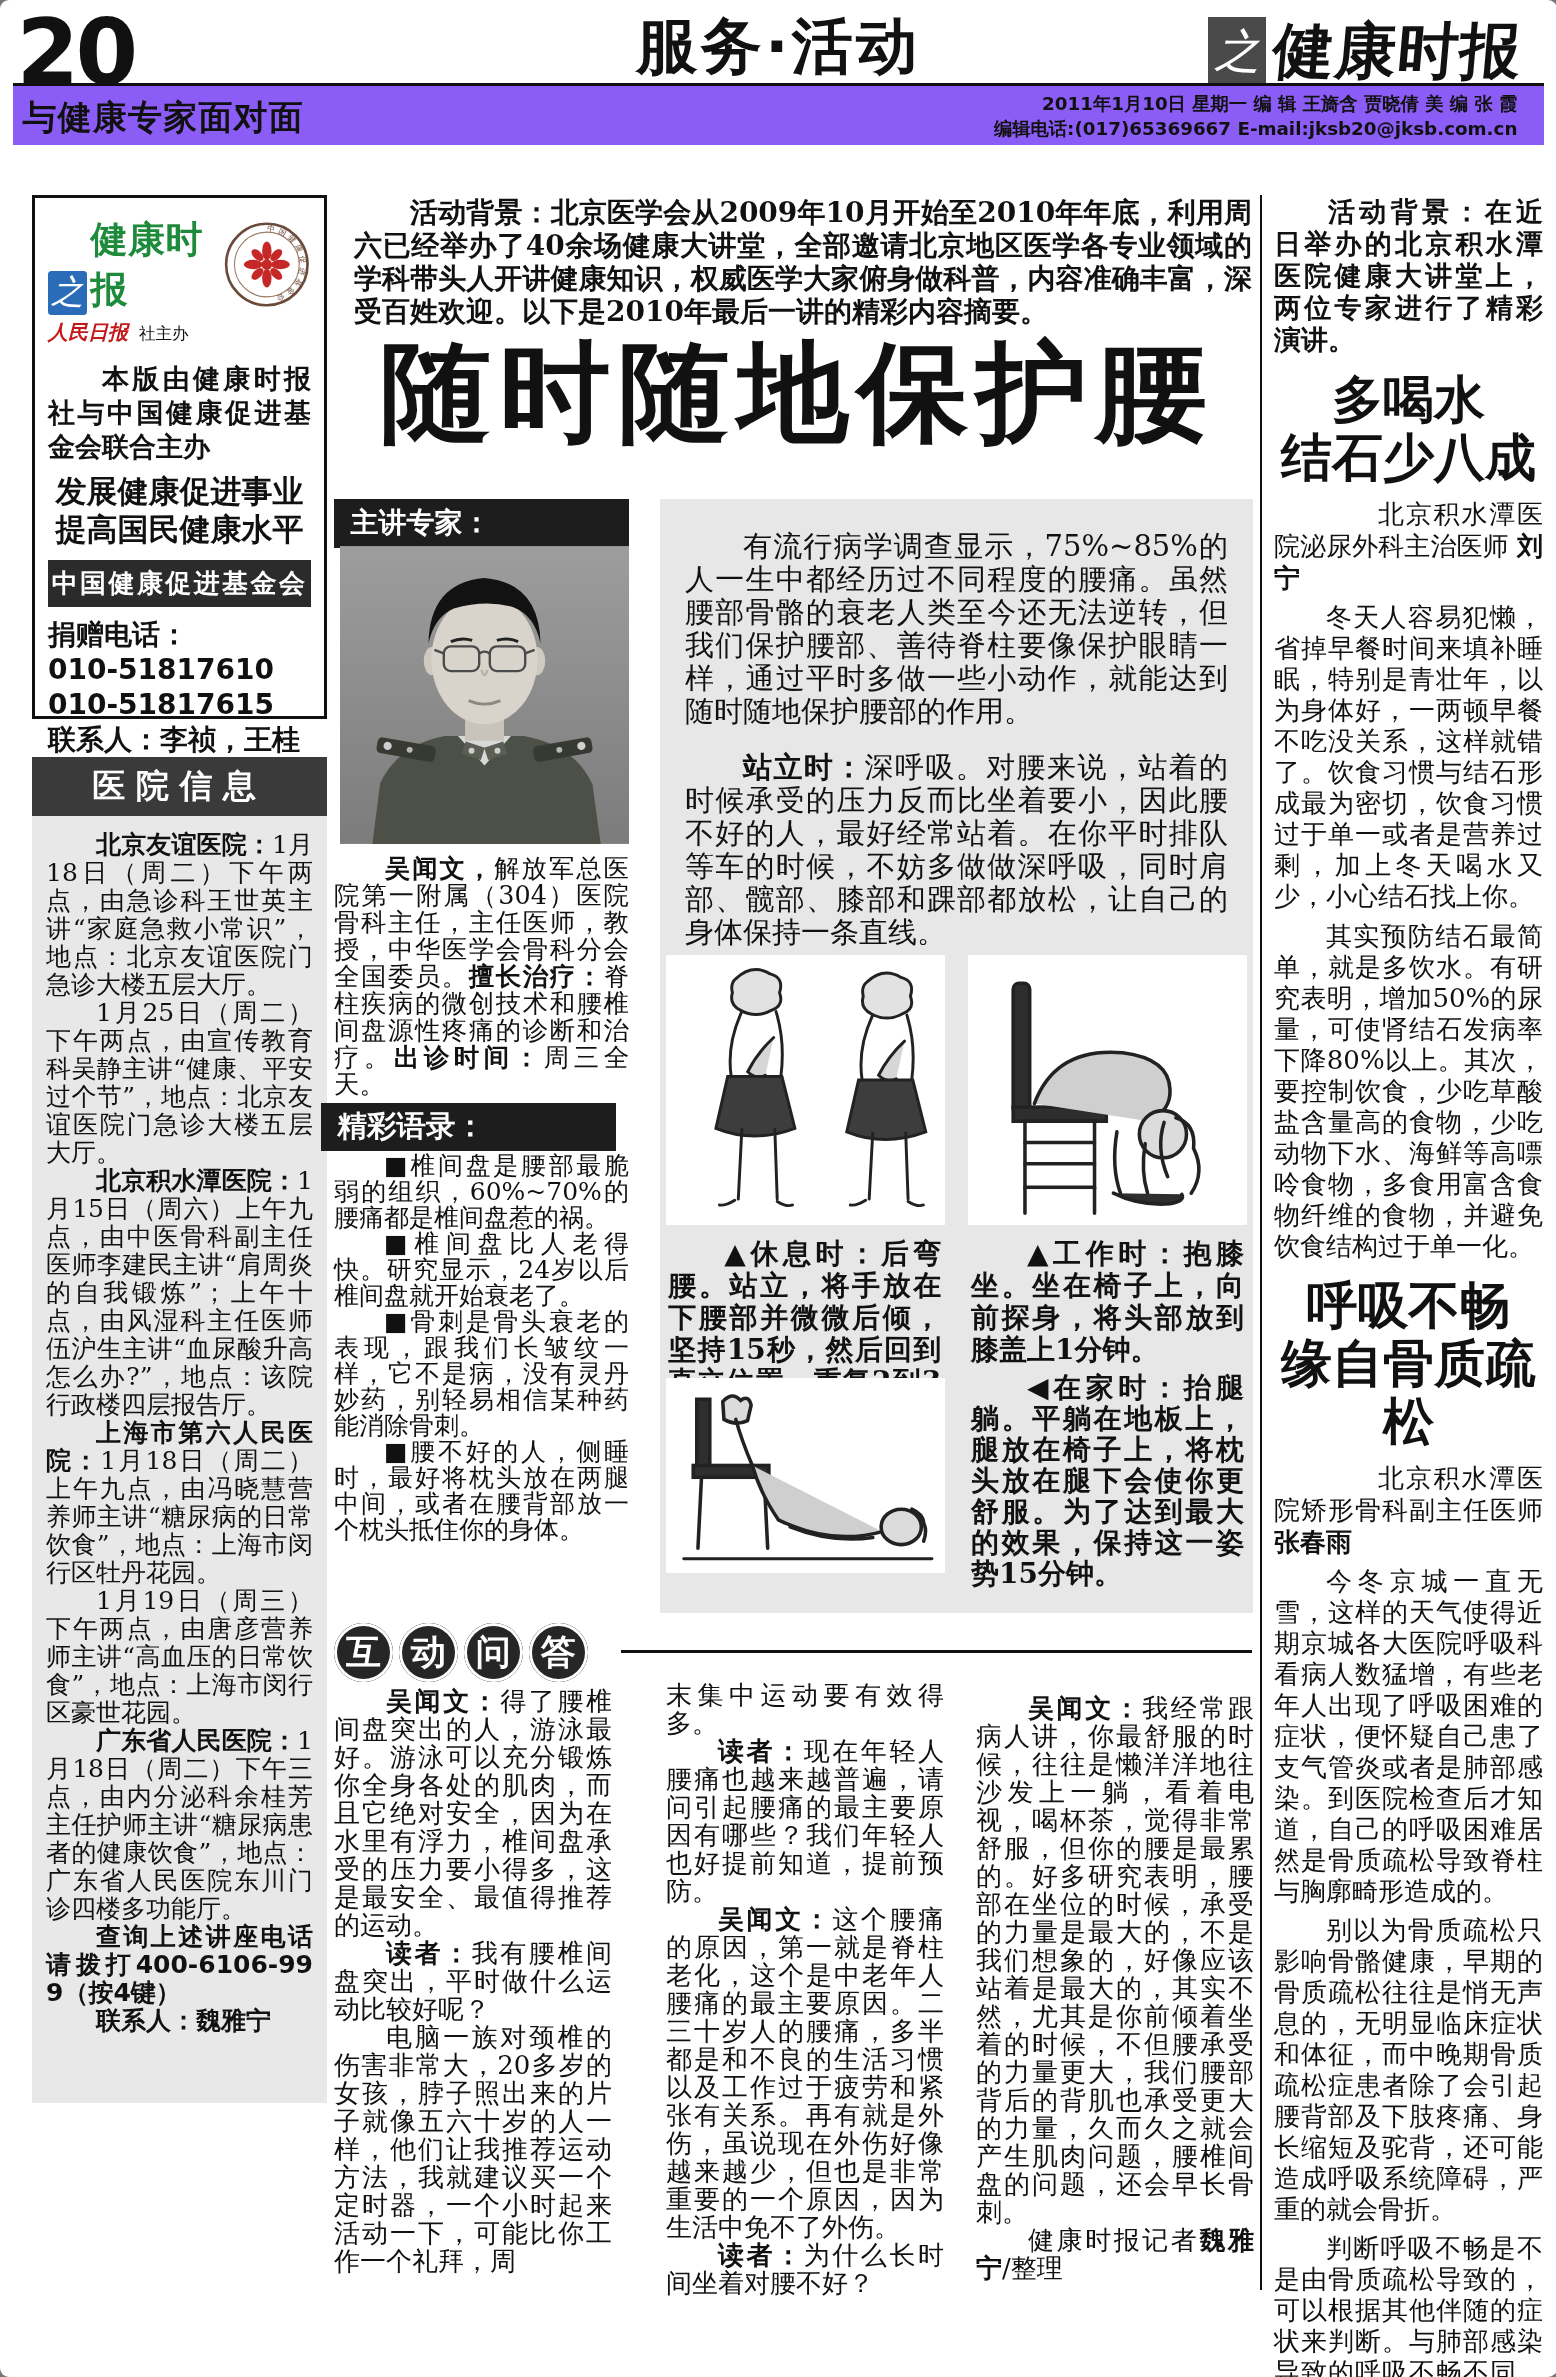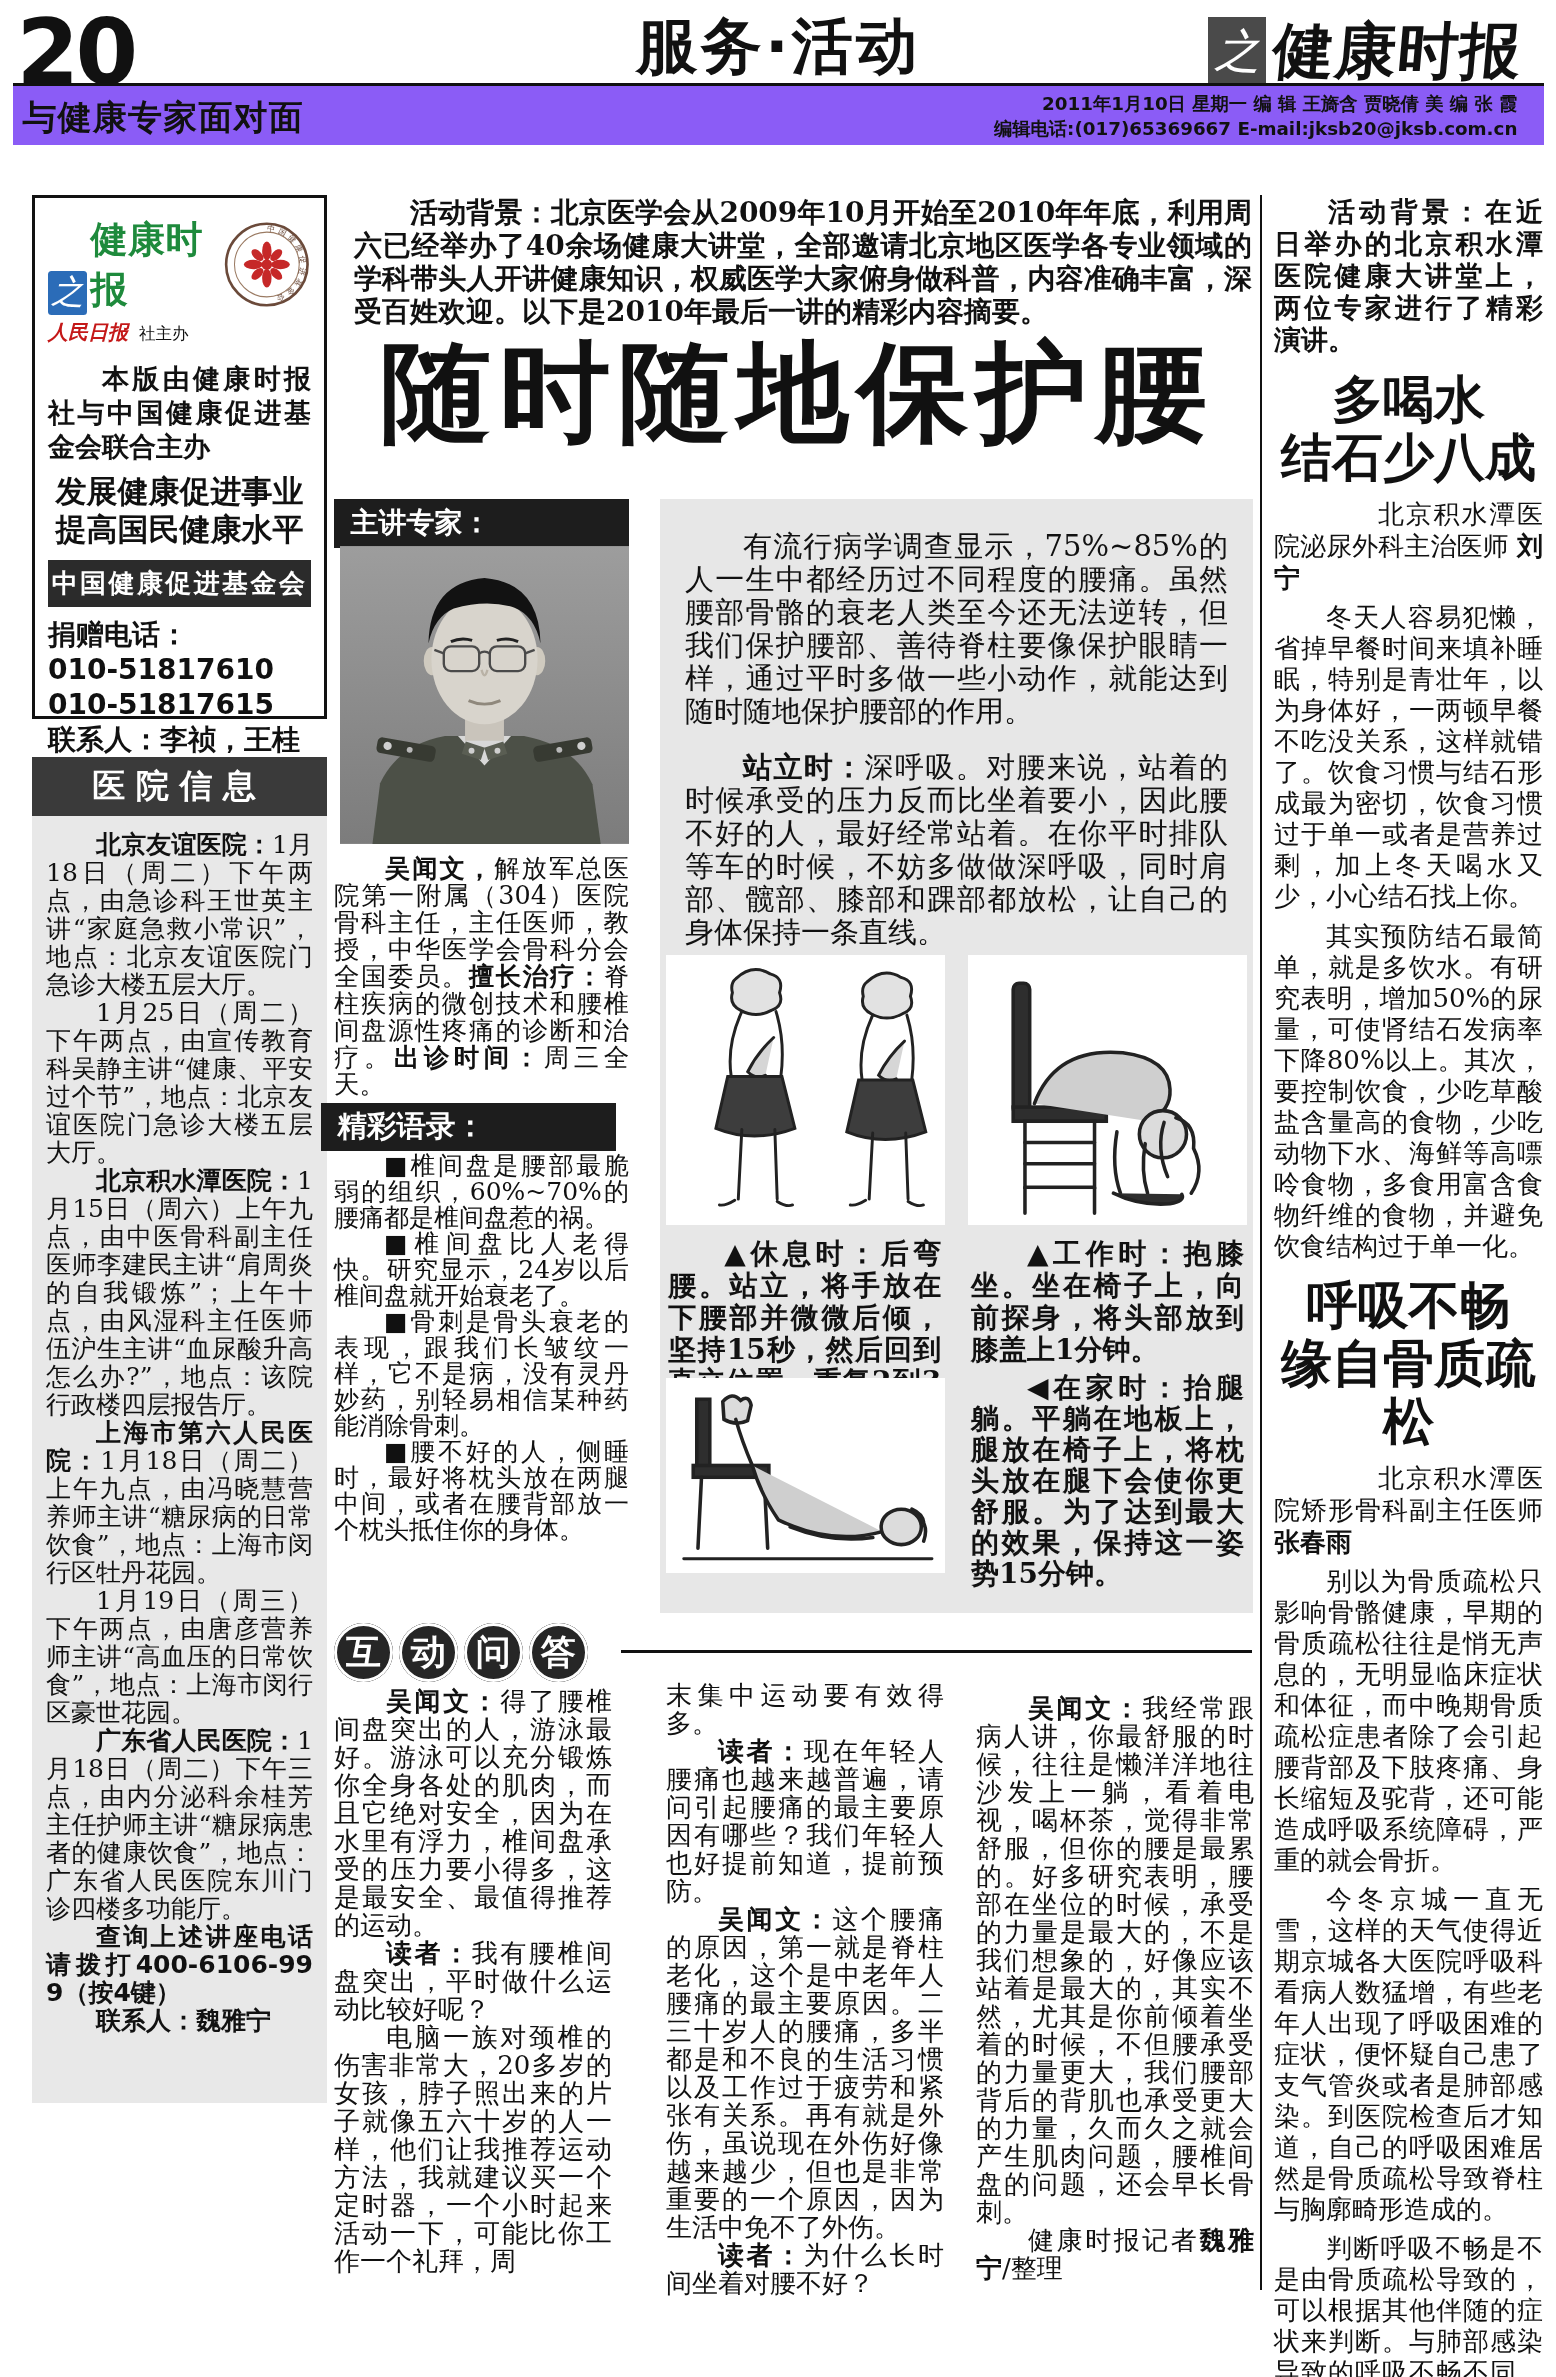--- a/index.html
+++ b/index.html
@@ -1,17 +1,17 @@
 <!DOCTYPE html>
 <html style="font-size:9.4px"><head>
 <meta charset="utf-8">
 <style>
   html,body{margin:0;padding:0;background:#777;}
   .page{position:relative;width:1557px;height:2377px;background:#fff;color:#111;
-        font-family:"DejaVu Serif",serif;overflow:hidden;}
+        font-family:"DejaVu Serif",serif;overflow:hidden;border-radius:9px;}
   .jp{text-align:justify;word-break:break-all;}
   .indent{text-indent:2em;}
   .lead{font-weight:bold;font-family:"DejaVu Sans",sans-serif;}
   p{margin:0;}
 
   
   .page-num{position:absolute;left:16.5px;top:0px;font-family:"DejaVu Sans",sans-serif;
             font-weight:bold;font-size:90px;letter-spacing:-3.5px;}
   .section-title{position:absolute;left:0;right:0;top:5.9px;text-align:center;
             font-family:"DejaVu Sans",sans-serif;font-weight:900;font-size:61px;letter-spacing:3.5px;}
@@ -361,19 +361,19 @@
     <p class="r-body jp indent">冬天人容易犯懒，省掉早餐时间来填补睡眠，特别是青壮年，以为身体好，一两顿早餐不吃没关系，这样就错了。饮食习惯与结石形成最为密切，饮食习惯过于单一或者是营养过剩，加上冬天喝水又少，小心结石找上你。</p>
     <p class="r-body jp indent">其实预防结石最简单，就是多饮水。有研究表明，增加50%的尿量，可使肾结石发病率下降80%以上。其次，要控制饮食，少吃草酸盐含量高的食物，少吃动物下水、海鲜等高嘌呤食物，多食用富含食物纤维的食物，并避免饮食结构过于单一化。</p>
 
     <div class="r-title">
       <div>呼吸不畅</div>
       <div>缘自骨质疏松</div>
     </div>
     <p class="r-byline">
       <span>北京积水潭医院矫形骨科副主任医师</span> <span class="r-author">张春雨</span>
     </p>
+    <p class="r-body jp indent">今冬京城一直无雪，这样的天气使得近期京城各大医院呼吸科看病人数猛增，有些老年人出现了呼吸困难的症状，便怀疑自己患了支气管炎或者是肺部感染。到医院检查后才知道，自己的呼吸困难居然是骨质疏松导致脊柱与胸廓畸形造成的。</p>
     <p class="r-body jp indent">别以为骨质疏松只影响骨骼健康，早期的骨质疏松往往是悄无声息的，无明显临床症状和体征，而中晚期骨质疏松症患者除了会引起腰背部及下肢疼痛、身长缩短及驼背，还可能造成呼吸系统障碍，严重的就会骨折。</p>
-    <p class="r-body jp indent">今冬京城一直无雪，这样的天气使得近期京城各大医院呼吸科看病人数猛增，有些老年人出现了呼吸困难的症状，便怀疑自己患了支气管炎或者是肺部感染。到医院检查后才知道，自己的呼吸困难居然是骨质疏松导致脊柱与胸廓畸形造成的。</p>
     <p class="r-body jp indent">判断呼吸不畅是不是由骨质疏松导致的，可以根据其他伴随的症状来判断。与肺部感染导致的呼吸不畅不同，骨质疏松导致的呼吸不畅通常不伴有咳嗽、咯痰、体温升高等呼吸道炎症的表现。</p>
   </div>
 
 </div>
 
 
 </body></html>

